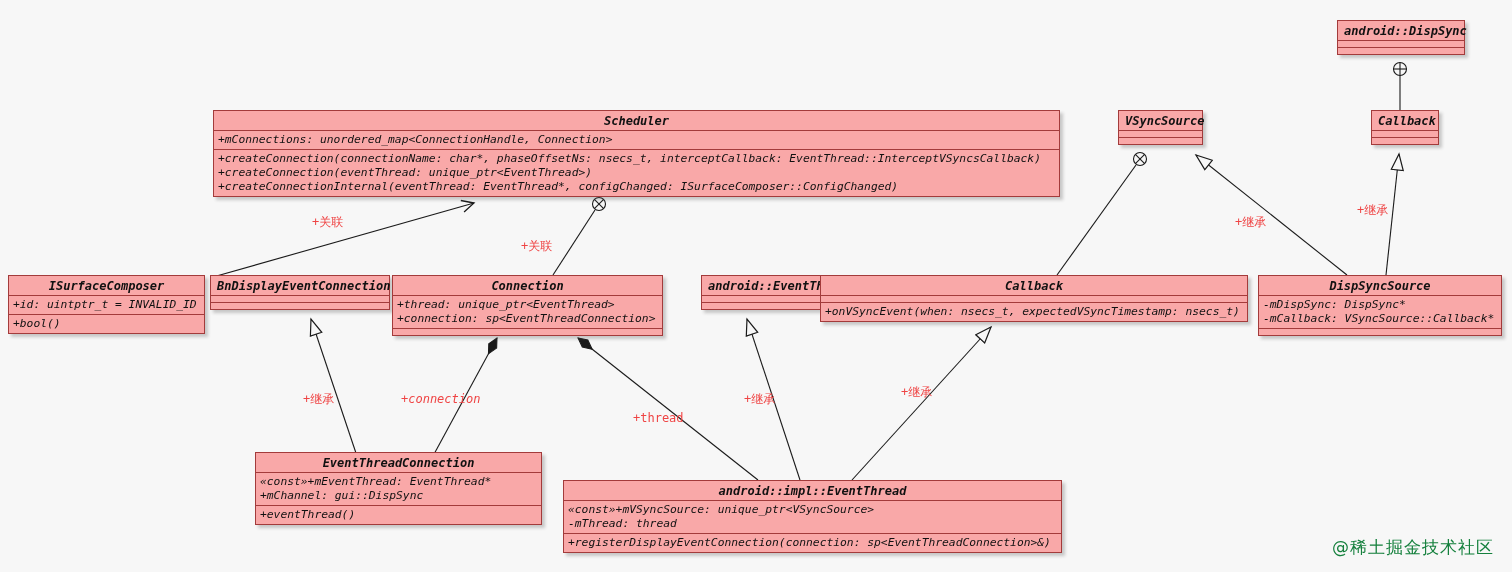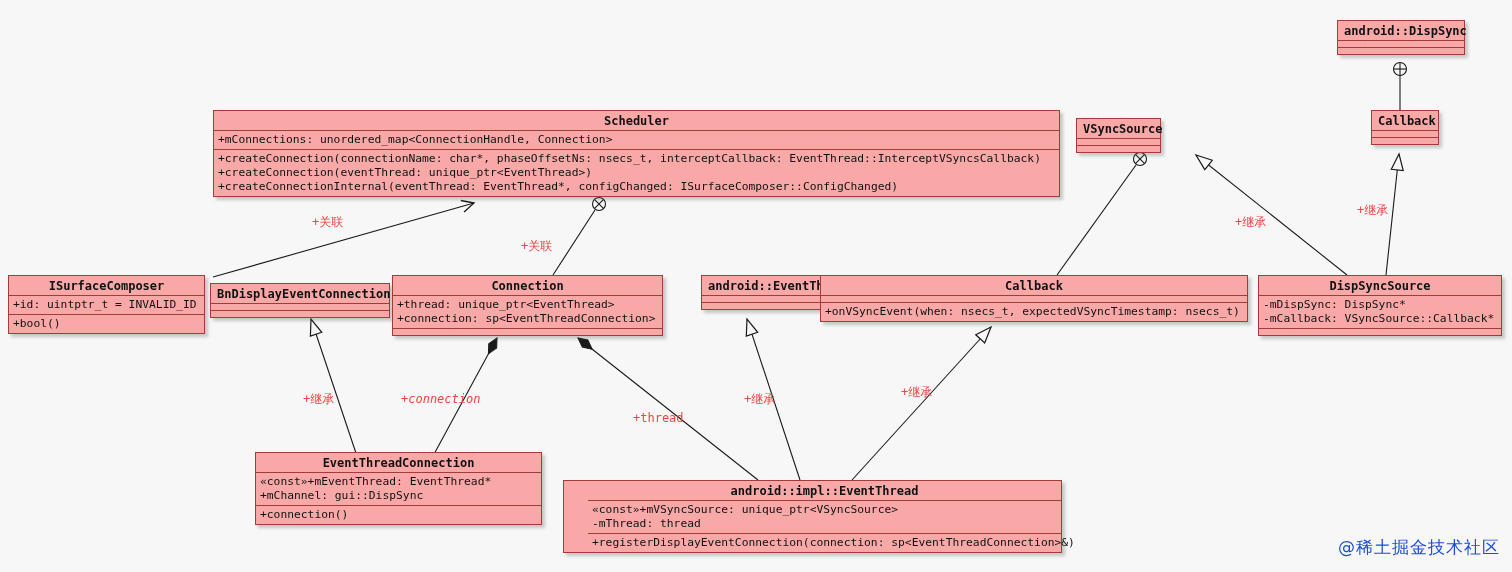--- a/index.html
+++ b/index.html
@@ -12,20 +12,21 @@
   #canvas { position:relative; width:1512px; height:572px; }
   svg.edges { position:absolute; left:0; top:0; width:1512px; height:572px; }
 
   .uml {
     position:absolute;
     background:#f9a8a8;
     border:1.5px solid #a33b3b;
     box-shadow:3px 3px 3px rgba(90,90,90,0.30);
     box-sizing:border-box;
     color:#111;
+    font-style:italic;
   }
   .uml .t {
     font-weight:bold;
     font-size:12px;
     text-align:center;
     padding:3px 6px 2px 6px;
     white-space:nowrap;
   }
   .uml .s {
     border-top:1.5px solid #a33b3b;
@@ -41,24 +42,23 @@
     position:absolute;
     font-size:12px;
     color:#ef4444;
     white-space:nowrap;
     font-family:"DejaVu Sans Mono","Liberation Mono",monospace;
   }
   .watermark {
     position:absolute;
     left:1332px; top:536px;
     font-size:17px;
-    color:#1d4ed8;
+    color:#15803d;
     font-family:"DejaVu Sans","Liberation Sans",sans-serif;
     letter-spacing:1px;
-    margin-left:6px;
   }
 </style>
 </head>
 <body>
 
 <div id="canvas">
 
   <svg class="edges" viewBox="0 0 1512 572" xmlns="http://www.w3.org/2000/svg">
     <defs>
       <marker id="tri" markerUnits="userSpaceOnUse" markerWidth="20" markerHeight="16" refX="17" refY="7" orient="auto">
@@ -106,21 +106,21 @@
       <line x1="1400" y1="75.5" x2="1400" y2="110"></line>
     </g>
   </svg>
 
   <div class="uml" style="left:1337px;top:20px;width:128px;">
     <div class="t">android::DispSync</div>
     <div class="s empty"></div>
     <div class="s empty"></div>
   </div>
 
-  <div class="uml" style="left:1076px;top:110px;width:85px;margin-top:8px;">
+  <div class="uml" style="left:1118px;top:110px;width:85px;">
     <div class="t">VSyncSource</div>
     <div class="s empty"></div>
     <div class="s empty"></div>
   </div>
 
   <div class="uml" style="left:1371px;top:110px;width:68px;">
     <div class="t">Callback</div>
     <div class="s empty"></div>
     <div class="s empty"></div>
   </div>
@@ -140,21 +140,21 @@
   <div class="uml" style="left:8px;top:275px;width:197px;">
     <div class="t">ISurfaceComposer</div>
     <div class="s">
       <div class="m">+id: uintptr_t = INVALID_ID</div>
     </div>
     <div class="s">
       <div class="m">+bool()</div>
     </div>
   </div>
 
-  <div class="uml" style="left:210px;top:275px;width:180px;margin-top:8px;">
+  <div class="uml" style="left:210px;top:275px;width:180px;">
     <div class="t">BnDisplayEventConnection</div>
     <div class="s empty"></div>
     <div class="s empty"></div>
   </div>
 
   <div class="uml" style="left:392px;top:275px;width:271px;">
     <div class="t">Connection</div>
     <div class="s">
       <div class="m">+thread: unique_ptr&lt;EventThread&gt;</div>
       <div class="m">+connection: sp&lt;EventThreadConnection&gt;</div>
@@ -185,25 +185,25 @@
     <div class="s empty"></div>
   </div>
 
   <div class="uml" style="left:255px;top:452px;width:287px;">
     <div class="t">EventThreadConnection</div>
     <div class="s">
       <div class="m">«const»+mEventThread: EventThread*</div>
       <div class="m">+mChannel: gui::DispSync</div>
     </div>
     <div class="s">
-      <div class="m">+connection()</div>
-    </div>
-  </div>
-
-  <div class="uml" style="left:563px;top:480px;width:499px;padding-left:24px;">
+      <div class="m">+eventThread()</div>
+    </div>
+  </div>
+
+  <div class="uml" style="left:563px;top:480px;width:499px;">
     <div class="t">android::impl::EventThread</div>
     <div class="s">
       <div class="m">«const»+mVSyncSource: unique_ptr&lt;VSyncSource&gt;</div>
       <div class="m">-mThread: thread</div>
     </div>
     <div class="s">
       <div class="m">+registerDisplayEventConnection(connection: sp&lt;EventThreadConnection&gt;&amp;)</div>
     </div>
   </div>
 

